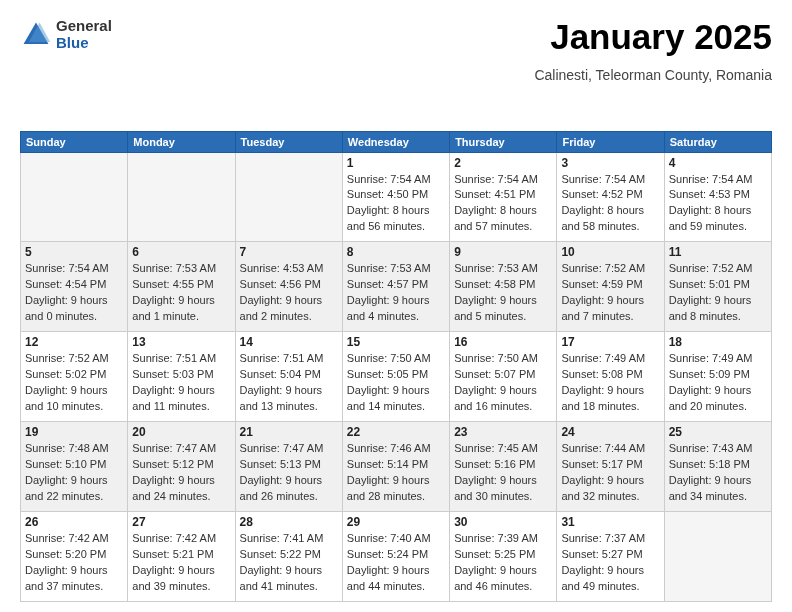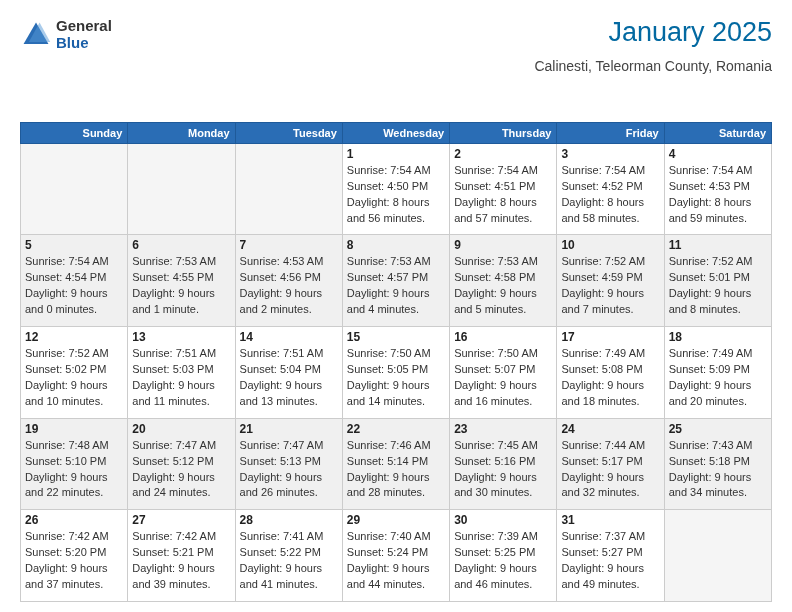--- a/index.html
+++ b/index.html
@@ -37,42 +37,42 @@
     .logo-general { color: #333; }
     .logo-blue { color: #1a5fa8; }
     .logo-icon {
       width: 32px;
       height: 32px;
     }
     .title-area {
       text-align: right;
     }
     .calendar-title {
-      font-size: 27px;
-      font-weight: normal;
-      color: #0369a1;
+      font-size: 35px;
+      font-weight: bold;
+      color: #000000;
       line-height: 1.1;
     }
     .calendar-subtitle {
       font-size: 14px;
       color: #444;
       margin-top: 10px;
     }
     .calendar-table {
       width: 100%;
       border-collapse: collapse;
       flex: 1;
       table-layout: fixed;
     }
     .calendar-table th {
       background: #2a6db5;
       color: #fff;
       font-size: 11px;
       font-weight: bold;
-      text-align: right;
+      text-align: left;
       padding: 4px 5px;
       border: 1px solid #1e5a9a;
     }
     .calendar-table td {
       border: 1px solid #ccc;
       vertical-align: top;
       padding: 3px 4px;
       font-size: 9px;
       color: #333;
       background: #fff;

